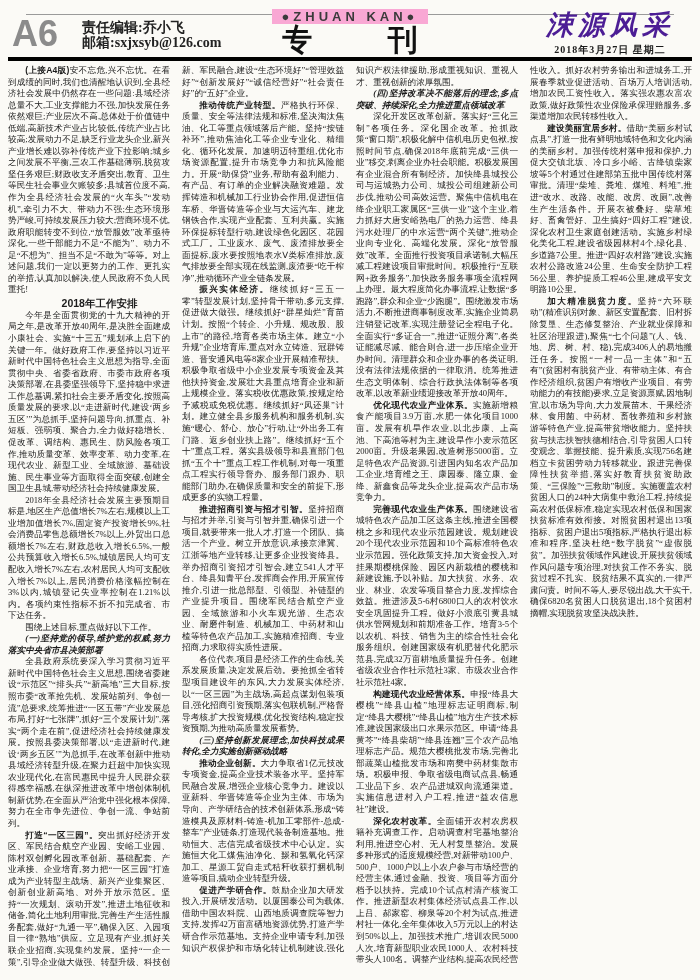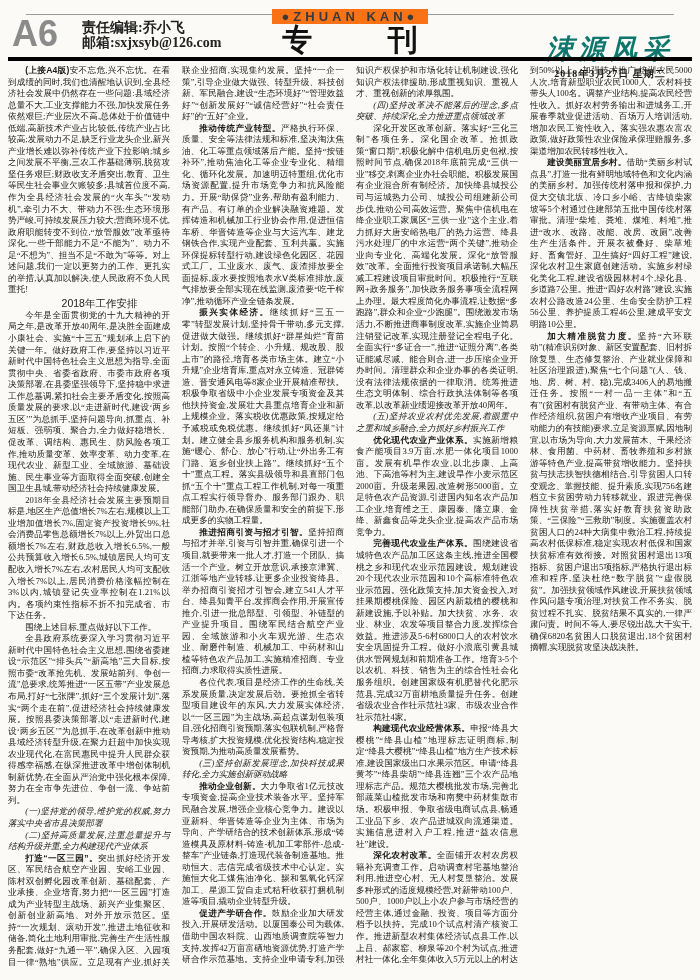--- a/index.html
+++ b/index.html
@@ -1,21 +1,21 @@
 <!DOCTYPE html>
 <html><head>
 <meta charset="utf-8">
 <style>
   html,body{margin:0;padding:0;background:#e8e6e0;}
   .page{position:relative;width:700px;height:980px;background:#fbfaf6;overflow:hidden;
         font-family:"Liberation Serif",serif;color:#1b1b1b;}
   
   .rule-thin{position:absolute;top:14px;left:26px;right:26px;height:1px;background:#9a9a9a;}
   .pinyin-wrap{position:absolute;top:7px;left:0;right:0;text-align:center;}
-  .pinyin{display:inline-block;background:#f97316;padding:0 10px;
+  .pinyin{display:inline-block;background:#f9a8d4;padding:0 10px;
           font-family:"Liberation Sans",sans-serif;font-weight:bold;font-size:13px;
           letter-spacing:4px;color:#3a3a3a;}
   .section-chars{position:absolute;top:20px;left:0;right:0;text-align:center;
           font-weight:bold;font-size:30px;color:#111;}
   .section-chars .zi{display:inline-block;margin:0 34px;}
   .pageno-block{position:absolute;left:12px;top:16px;display:flex;align-items:flex-start;gap:15px;}
   .pageno{font-family:"Liberation Sans",sans-serif;font-weight:bold;font-size:36px;
           line-height:36px;color:#8b8b8b;}
   .ed-info{margin-left:9px;margin-top:4px;font-size:14px;line-height:15px;font-weight:bold;color:#222;}
   .masthead-block{position:absolute;right:10px;top:10px;width:160px;text-align:center;}
@@ -25,22 +25,22 @@
   .rule-thick{position:absolute;top:57px;left:8px;right:8px;height:4px;background:#000;}
   
   .article{position:absolute;top:65px;left:8px;right:8px;height:908px;overflow:hidden;
            column-count:4;column-gap:12px;column-fill:auto;
            text-align:justify;font-size:8.6px;line-height:11.55px;}
   .article h1{font-family:"Liberation Sans",sans-serif;font-weight:bold;font-size:21px;
            letter-spacing:7px;text-align:center;text-indent:0;margin:12px 0 16px 0;color:#000;}
   .article p{margin:0;padding:0;text-indent:2em;}
   .p-head{font-family:"Liberation Sans",sans-serif;font-weight:bold;}
   .p-h-center{text-align:center;text-indent:0;font-family:"Liberation Sans",sans-serif;
-           font-weight:normal;font-size:10.5px;line-height:14px;margin:2px 0 2px 0;}
-  .p-h-item{font-weight:normal;font-style:italic;}
+           font-weight:bold;font-size:10.5px;line-height:14px;margin:2px 0 2px 0;}
+  .p-h-item{font-weight:bold;font-style:italic;}
 </style>
 </head>
 <body>
 
 <div class="page">
 
   <div>
     <div class="rule-thin"></div>
 
     <div class="pinyin-wrap">
@@ -54,48 +54,46 @@
 
     <div class="pageno-block">
       <div class="pageno">A6</div>
       <div class="ed-info">
         <div>责任编辑:乔小飞</div>
         <div>邮箱:sxjxsyb@126.com</div>
       </div>
     </div>
 
     <div class="masthead-block">
-      <div class="masthead" id="masthead" style="color: #0f766e; margin-top: 24px;">涑源风采</div>
+      <div class="masthead" id="masthead" style="color: #4c1d95;">涑源风采</div>
       <div class="dateline">2018年3月27日 星期二</div>
     </div>
 
     <div class="rule-thick"></div>
   </div>
 
   <div class="article">
 
   <p class="p"><b class="p-head">(上接A4版)</b><span>安不忘危,兴不忘忧。在看到成绩的同时,我们也清醒地认识到,全县经济社会发展中仍然存在一些问题:县域经济总量不大,工业支撑能力不强,加快发展任务依然艰巨;产业层次不高,总体处于价值链中低端,高新技术产业占比较低,传统产业占比较高;发展动力不足,缺乏行业龙头企业,新兴产业增长难以弥补传统产业下拉影响;城乡之间发展不平衡,三农工作基础薄弱,脱贫攻坚任务艰巨;财政收支矛盾突出,教育、卫生等民生社会事业欠账较多;县城首位度不高,作为全县经济社会发展的“火车头”“发动机”,牵引力不大、带动力不强;生态环境形势严峻,可持续发展压力较大;营商环境不优,政府职能转变不到位,“放管服效”改革亟待深化,一些干部能力不足“不能为”、动力不足“不想为”、担当不足“不敢为”等等。对上述问题,我们一定以更努力的工作、更扎实的举措,认真加以解决,使人民政府不负人民重托!</span></p>
       <p class="p p-h-center"><b class="p-head"></b><span>2018年工作安排</span></p>
       <p class="p"><b class="p-head"></b><span>今年是全面贯彻党的十九大精神的开局之年,是改革开放40周年,是决胜全面建成小康社会、实施“十三五”规划承上启下的关键一年。做好政府工作,要坚持以习近平新时代中国特色社会主义思想为指导,全面贯彻中央、省委省政府、市委市政府各项决策部署,在县委坚强领导下,坚持稳中求进工作总基调,紧扣社会主要矛盾变化,按照高质量发展的要求,以“走进新时代,建设‘两乡五区’”为总抓手,坚持问题导向,抓重点、补短板、强弱项、聚合力,全力做好稳增长、促改革、调结构、惠民生、防风险各项工作,推动质量变革、效率变革、动力变革,在现代农业、新型工业、全域旅游、基础设施、民生事业等方面取得全面突破,创建全国卫生县城,带动经济社会持续健康发展。</span></p>
       <p class="p"><b class="p-head"></b><span>2018年全县经济社会发展主要预期目标是,地区生产总值增长7%左右,规模以上工业增加值增长7%,固定资产投资增长9%,社会消费品零售总额增长7%以上,外贸出口总额增长7%左右,财政总收入增长6.5%,一般公共预算收入增长6.5%,城镇居民人均可支配收入增长7%左右,农村居民人均可支配收入增长7%以上,居民消费价格涨幅控制在3%以内,城镇登记失业率控制在1.21%以内。各项约束性指标不折不扣完成省、市下达任务。</span></p>
       <p class="p"><b class="p-head"></b><span>围绕上述目标,重点做好以下工作。</span></p>
+      <p class="p p-h-item"><b class="p-head"></b><span>(一)坚持党的领导,维护党的权威,努力落实中央省市县决策部署</span></p>
       <p class="p"><b class="p-head"></b><span>全县政府系统要深入学习贯彻习近平新时代中国特色社会主义思想,围绕省委建设“示范区”“排头兵”“新高地”三大目标,按照市委“改革抢先机、发展站前列、争创一流”总要求,统筹推进“一区五带”产业发展总布局,打好“七张牌”,抓好“三个发展计划”,落实“两个走在前”,促进经济社会持续健康发展。按照县委决策部署,以“走进新时代,建设‘两乡五区’”为总抓手,在改革创新中推动县域经济转型升级,在聚力赶超中加快实现农业现代化,在富民惠民中提升人民群众获得感幸福感,在纵深推进改革中增创体制机制新优势,在全面从严治党中强化根本保障,努力在全市争先进位、争创一流、争站前列。</span></p>
-      <p class="p p-h-item"><b class="p-head"></b><span>(一)坚持党的领导,维护党的权威,努力落实中央省市县决策部署</span></p>
-      <p class="p p-h-item"><b class="p-head"></b><span>(二)坚持高质量发展,注重总量提升与结构升级并重,全力构建现代产业体系</span></p>
       <p class="p"><b class="p-head">打造“一区三园”。</b><span>突出抓好经济开发区、军民结合航空产业园、安峪工业园、陈村双创孵化园改革创新、基础配套、产业承接、企业培育,努力把“一区三园”打造成为产业转型主战场、新兴产业集聚区、创新创业新高地、对外开放示范区。坚持“一次规划、滚动开发”,推进土地征收和储备,简化土地利用审批,完善生产生活性服务配套,做好“九通一平”,确保入区、入园项目一律“熟地”供应。立足现有产业,抓好关联企业招商,实现集约发展。坚持“一企一策”,引导企业做大做强、转型升级、科技创新、军民融合,建设“生态环境好”“管理效益好”“创新发展好”“诚信经营好”“社会责任好”的“五好”企业。</span></p>
       <p class="p"><b class="p-head">推动传统产业转型。</b><span>严格执行环保、质量、安全等法律法规和标准,坚决淘汰焦油、化工等重点领域落后产能。坚持“按链补环”,推动焦油化工等企业专业化、精细化、循环化发展。加速明迈特重组,优化市场资源配置,提升市场竞争力和抗风险能力。开展“助保贷”业务,帮助有盈利能力、有产品、有订单的企业解决融资难题。发挥铸造和机械加工行业协会作用,促进恒信车桥、华晋铸造等企业与大运汽车、建龙钢铁合作,实现产业配套、互利共赢。实施环保提标转型行动,建设绿色化园区、花园式工厂。工业废水、废气、废渣排放要全面提标,废水要按照地表水Ⅴ类标准排放,废气排放要全部实现在线监测,废渣要“吃干榨净”,推动循环产业全链条发展。</span></p>
       <p class="p"><b class="p-head">振兴实体经济。</b><span>继续抓好“三五一零”转型发展计划,坚持骨干带动,多元支撑,促进做大做强。继续抓好“群星灿烂”育苗计划。按照“个转企、小升规、规改股、股上市”的路径,培育各类市场主体。建立“小升规”企业培育库,重点对永立铸造、冠群铸造、晋安通风电等8家企业开展精准帮扶。积极争取省级中小企业发展专项资金及其他扶持资金,发展壮大县重点培育企业和新上规模企业。落实税收优惠政策,按规定给予减税或免税优惠。继续抓好“凤还巢”计划。建立健全县乡服务机构和服务机制,实施“暖心、舒心、放心”行动,让“外出务工有门路、返乡创业扶上路”。继续抓好“五个十”重点工程。落实县级领导和县直部门包抓“五个十”重点工程工作机制,对每一项重点工程实行领导督办、服务部门跟办、职能部门助办,在确保质量和安全的前提下,形成更多的实物工程量。</span></p>
       <p class="p"><b class="p-head">推进招商引资与招才引智。</b><span>坚持招商与招才并举,引资与引智并重,确保引进一个项目,就要带来一批人才,打造一个团队、搞活一个产业。树立开放意识,承接京津冀、江浙等地产业转移,让更多企业投资绛县。举办招商引资招才引智会,建立541人才平台、绛县知青平台,发挥商会作用,开展宣传推介,引进一批总部型、引领型、补链型的产业提升项目。围绕军民结合航空产业园、全域旅游和小火车观光游、生态农业、耐磨件制造、机械加工、中药材和山楂等特色农产品加工,实施精准招商、专业招商,力求取得实质性进展。</span></p>
       <p class="p"><b class="p-head"></b><span>各位代表,项目是经济工作的生命线,关系发展质量,决定发展后劲。要抢抓全省转型项目建设年的东风,大力发展实体经济,以“一区三园”为主战场,高起点谋划包装项目,强化招商引资预期,落实包联机制,严格督导考核,扩大投资规模,优化投资结构,稳定投资预期,为推动高质量发展蓄势。</span></p>
       <p class="p p-h-item"><b class="p-head"></b><span>(三)坚持创新发展理念,加快科技成果转化,全力实施创新驱动战略</span></p>
       <p class="p"><b class="p-head">推动企业创新。</b><span>大力争取省1亿元技改专项资金,提高企业技术装备水平。坚持军民融合发展,增强企业核心竞争力。建设以亚新科、华晋铸造等企业为主体、市场为导向、产学研结合的技术创新体系,形成“铸造模具及原材料-铸造-机加工零部件-总成-整车”产业链条,打造现代装备制造基地。推动恒大、志信完成省级技术中心认定。实施恒大化工煤焦油净化、羰和氢氧化钙深加工、星源工贸自走式秸秆收获打捆机制造等项目,撬动企业转型升级。</span></p>
       <p class="p"><b class="p-head">促进产学研合作。</b><span>鼓励企业加大研发投入,开展研发活动。以厦国泰公司为载体,借助中国农科院、山西地质调查院等智力支持,发挥42万亩富硒地资源优势,打造产学研合作示范基地。支持企业申请专利,加强知识产权保护和市场化转让机制建设,强化知识产权法律援助,形成重视知识、重视人才、重视创新的浓厚氛围。</span></p>
       <p class="p p-h-item"><b class="p-head"></b><span>(四)坚持改革决不能落后的理念,多点突破、持续深化,全力推进重点领域改革</span></p>
       <p class="p"><b class="p-head"></b><span>深化开发区改革创新。落实好“三化三制”各项任务。深化国企改革。抢抓政策“窗口期”,积极化解中信机电历史包袱,按照时间节点,确保2018年底前完成“三供一业”移交,剥离企业办社会职能。积极发展国有企业混合所有制经济。加快绛县城投公司与运城热力公司、城投公司组建新公司步伐,推动公司高效运营。聚焦中信机电在绛企业职工家属区“三供一业”这个主业,着力抓好大唐安峪热电厂的热力运营、绛县污水处理厂的中水运营“两个关键”,推动企业向专业化、高端化发展。深化“放管服效”改革。全面推行投资项目承诺制,大幅压减工程建设项目审批时间。积极推行“互联网+政务服务”,加快政务服务事项全流程网上办理。最大程度简化办事流程,让数据“多跑路”,群众和企业“少跑腿”。围绕激发市场活力,不断推进商事制度改革,实施企业简易注销登记改革,实现注册登记全程电子化。全面实行“多证合一”,推进“证照分离”,各类证能减尽减、能合则合,进一步压缩企业开办时间。清理群众和企业办事的各类证明,没有法律法规依据的一律取消。统筹推进生态文明体制、综合行政执法体制等各项改革,以改革新业绩迎接改革开放40周年。</span></p>
-      <p class="p p-h-item"><b class="p-head"></b><span>(五)坚持农业农村优先发展,着眼重中之重和城乡融合,全力抓好乡村振兴工作</span></p>
       <p class="p"><b class="p-head">优化现代农业产业体系。</b><span>实施新增粮食产能项目3.9万亩,水肥一体化项目1000亩。发展有机旱作农业,以北步康、上高池、下高池等村为主,建设旱作小麦示范区2000亩。升级老果园,改造树形5000亩。立足特色农产品资源,引进国内知名农产品加工企业,培育维之王、康园泰、隆立康、金绛、新鑫食品等龙头企业,提高农产品市场竞争力。</span></p>
       <p class="p"><b class="p-head">完善现代农业生产体系。</b><span>围绕建设省城特色农产品加工区这条主线,推进全国樱桃之乡和现代农业示范园建设。规划建设20个现代农业示范园和10个高标准特色农业示范园。强化政策支持,加大资金投入,对挂果期樱桃保险、园区内新栽植的樱桃和新建设施,予以补贴。加大扶贫、水务、农业、林业、农发等项目整合力度,发挥综合效益。推进涉及5-6村6800口人的农村饮水安全巩固提升工程。做好小浪底引黄县城供水管网规划和前期准备工作。培育3-5个以农机、科技、销售为主的综合性社会化服务组织。创建国家级有机肥替代化肥示范县,完成32万亩耕地质量提升任务。创建省级农业合作社示范社3家、市级农业合作社示范社4家。</span></p>
       <p class="p"><b class="p-head">构建现代农业经营体系。</b><span>申报“绛县大樱桃”“绛县山楂”地理标志证明商标,制定“绛县大樱桃”“绛县山楂”地方生产技术标准,建设国家级出口水果示范区。申请“绛县黄芩”“绛县柴胡”“绛县连翘”三个农产品地理标志产品。规范大樱桃批发市场,完善北部蔬菜山楂批发市场和南樊中药材集散市场。积极申报、争取省级电商试点县,畅通工业品下乡、农产品进城双向流通渠道。实施信息进村入户工程,推进“益农信息社”建设。</span></p>
       <p class="p"><b class="p-head">深化农村改革。</b><span>全面铺开农村农房权籍补充调查工作。启动调查村宅基地整治利用,推进空心村、无人村复垦整治。发展多种形式的适度规模经营,对新带动100户、500户、1000户以上小农户参与市场经营的经营主体,通过金融、投资、项目等方面分档予以扶持。完成10个试点村清产核资工作。推进新型农村集体经济试点县工作,以上吕、郝家窑、柳泉等20个村为试点,推进村社一体化,全年集体收入5万元以上的村达到50%以上。加强技术推广,培训农民5000人次,培育新型职业农民1000人、农村科技带头人100名。调整产业结构,提高农民经营性收入。抓好农村劳务输出和进城务工,开展春季就业促进活动、百场万人培训活动,增加农民工资性收入。落实强农惠农富农政策,做好政策性农业保险承保理赔服务,多渠道增加农民转移性收入。</span></p>
       <p class="p"><b class="p-head">建设美丽宜居乡村。</b><span>借助“美丽乡村试点县”,打造一批有鲜明地域特色和文化内涵的美丽乡村。加强传统村落申报和保护,力促大交镇北坂、冷口乡小峪、古绛镇柴家坡等5个村通过住建部第五批中国传统村落审批。清理“柴堆、粪堆、煤堆、料堆”,推进“改水、改路、改能、改房、改厕”,改善生产生活条件。开展衣被叠好、柴草堆好、畜禽管好、卫生搞好“四好工程”建设,深化农村卫生家庭创建活动。实施乡村绿化美化工程,建设省级园林村4个,绿化县、乡道路7公里。推进“四好农村路”建设,实施农村公路改造24公里、生命安全防护工程56公里、养护提质工程46公里,建成平安文明路10公里。</span></p>
       <p class="p"><b class="p-head">加大精准脱贫力度。</b><span>坚持“六环联动”(精准识别对象、新区安置配套、旧村拆除复垦、生态修复整治、产业就业保障和社区治理跟进),聚焦“七个问题”(人、钱、地、房、树、村、稳),完成3406人的易地搬迁任务。按照“一村一品一主体”和“五有”(贫困村有脱贫产业、有带动主体、有合作经济组织,贫困户有增收产业项目、有劳动能力的有技能)要求,立足资源禀赋,因地制宜,以市场为导向,大力发展苗木、干果经济林、食用菌、中药材、畜牧养殖和乡村旅游等特色产业,提高带贫增收能力。坚持扶贫与扶志扶智扶德相结合,引导贫困人口转变观念、掌握技能、提升素质,实现756名建档立卡贫困劳动力转移就业。跟进完善保障性扶贫举措,落实好教育扶贫资助政策、“三保险”“三救助”制度。实施覆盖农村贫困人口的24种大病集中救治工程,持续提高农村低保标准,稳定实现农村低保和国家扶贫标准有效衔接。对照贫困村退出13项指标、贫困户退出5项指标,严格执行退出标准和程序,坚决杜绝“数字脱贫”“虚假脱贫”。加强扶贫领域作风建设,开展扶贫领域作风问题专项治理,对扶贫工作不务实、脱贫过程不扎实、脱贫结果不真实的,一律严肃问责。时间不等人,要尽锐出战,大干实干,确保6820名贫困人口脱贫退出,18个贫困村摘帽,实现脱贫攻坚决战决胜。</span></p>
     </div>
 
 </div>
 

